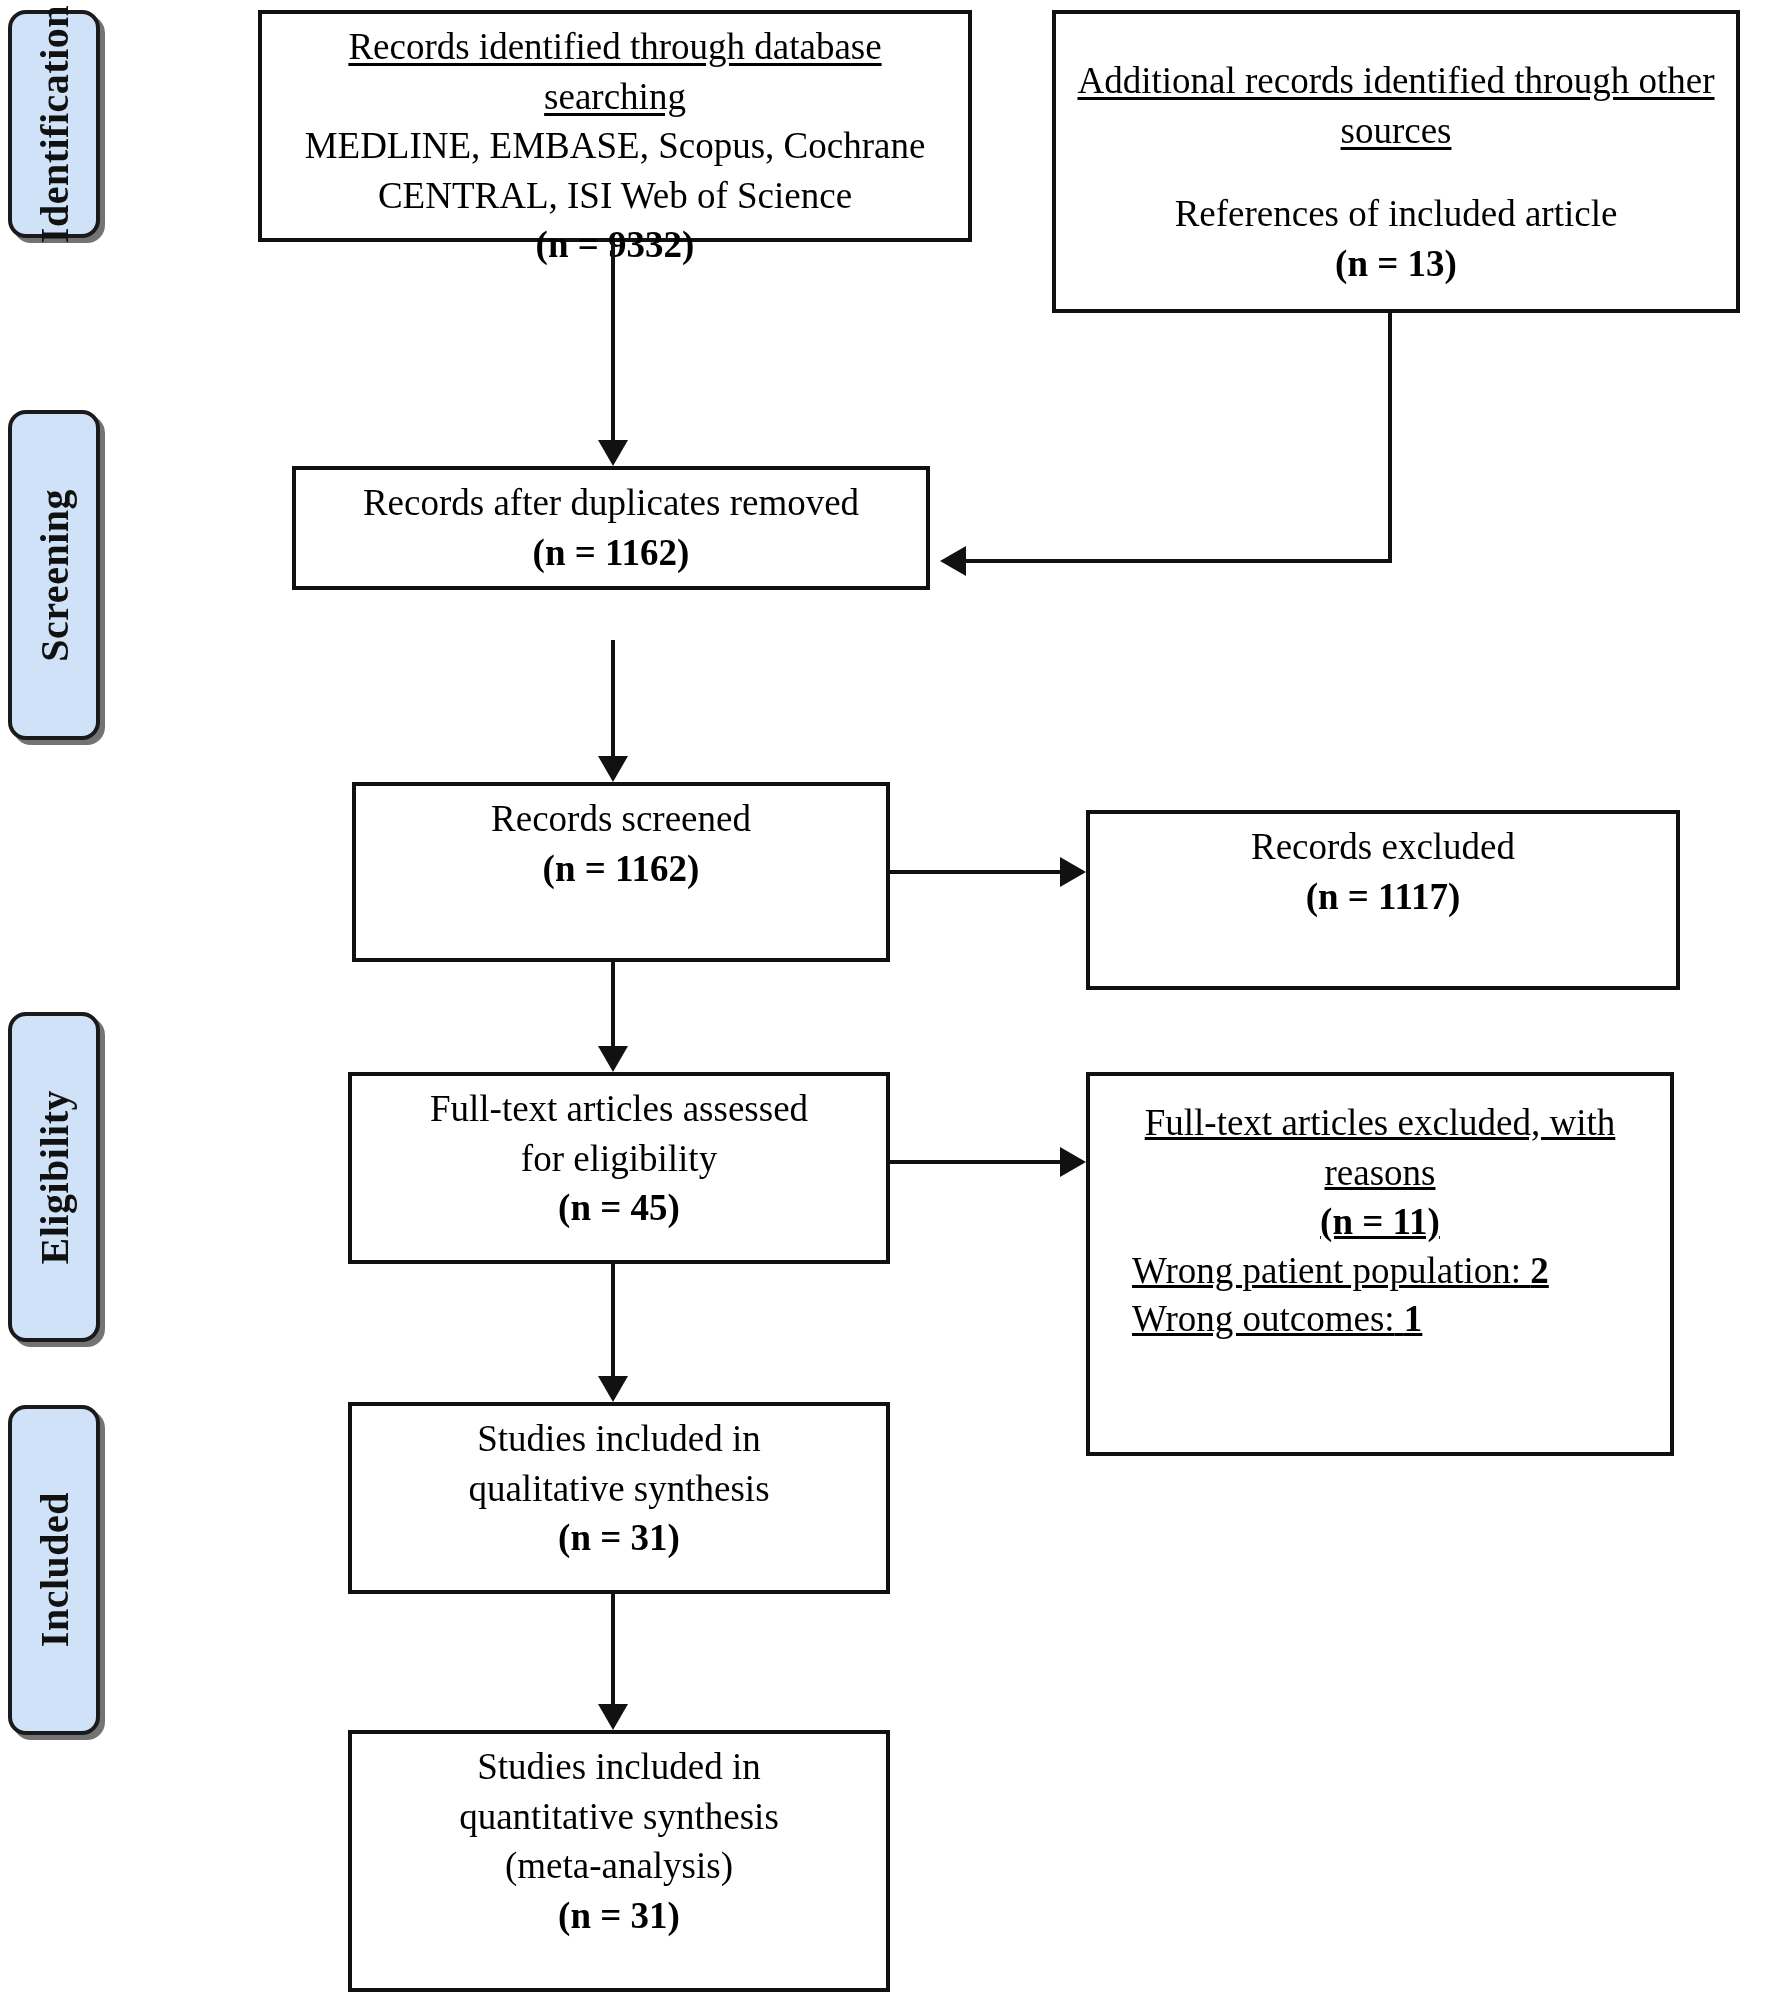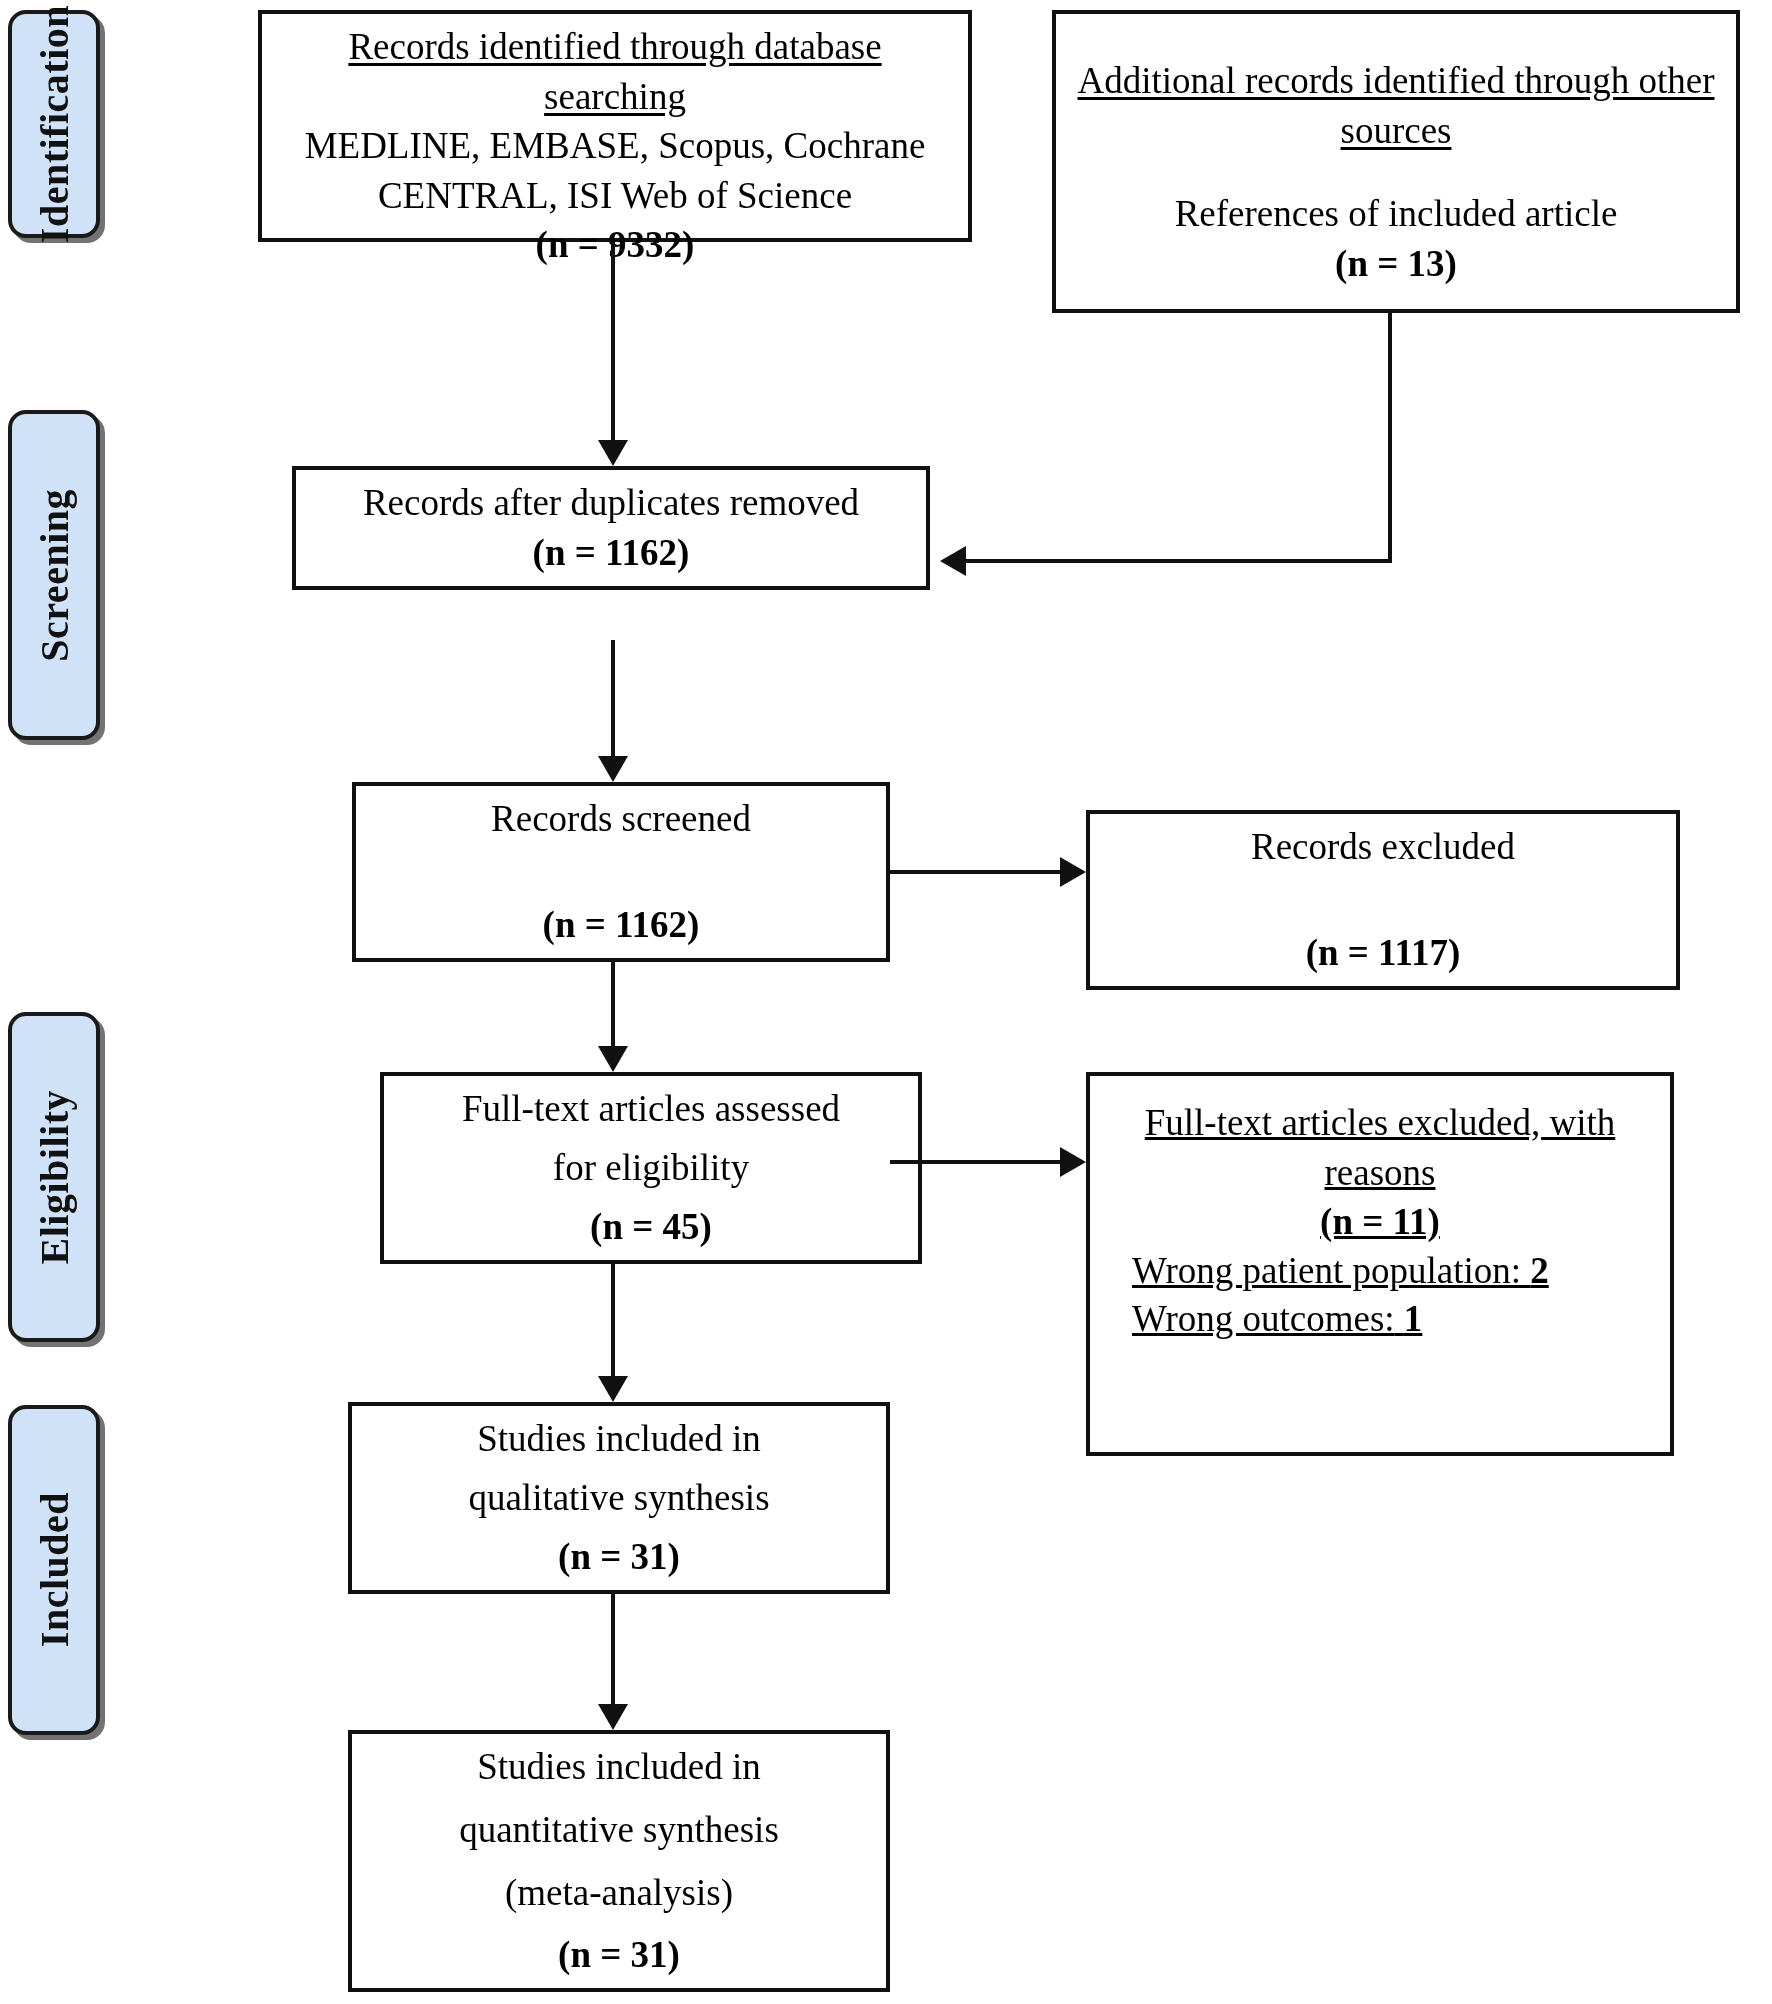--- a/index.html
+++ b/index.html
@@ -41,21 +41,21 @@
 
   
   .box {
     position: absolute;
     box-sizing: border-box;
     background: #ffffff;
     border: 4px solid #111111;
     display: flex;
     flex-direction: column;
     align-items: center;
-    justify-content: space-between;
+    justify-content: flex-start;
     text-align: center;
     color: #000000;
     font-size: 37px;
     line-height: 1.34;
     padding: 8px 16px;
   }
   .box .ln { display: block; white-space: nowrap; }
   .box .ln.wrapok { white-space: normal; }
   .box .ul { text-decoration: underline; text-underline-offset: 4px; }
   .box .nval { font-weight: bold; }
@@ -148,21 +148,21 @@
   <div class="box" style="left:352px; top:782px; width:538px; height:180px;">
     <span class="ln">Records screened</span>
     <span class="ln nval">(n = 1162)</span>
   </div>
 
   <div class="box" style="left:1086px; top:782px; width:594px; height:180px;margin-top:28px;">
     <span class="ln">Records excluded</span>
     <span class="ln nval">(n = 1117)</span>
   </div>
 
-  <div class="box" style="left:348px; top:1072px; width:542px; height:192px;margin-left:32px;">
+  <div class="box" style="left:348px; top:1072px; width:542px; height:192px;">
     <span class="ln">Full-text articles assessed</span>
     <span class="ln">for eligibility</span>
     <span class="ln nval">(n = 45)</span>
   </div>
 
   <div class="box" style="left:1086px; top:1072px; width:588px; height:384px; justify-content:flex-start; padding-top:22px;text-decoration:underline;">
     <span class="ln wrapok">Full-text articles excluded, with</span>
     <span class="ln">reasons</span>
     <span class="ln nval">(n = 11)</span>
 

